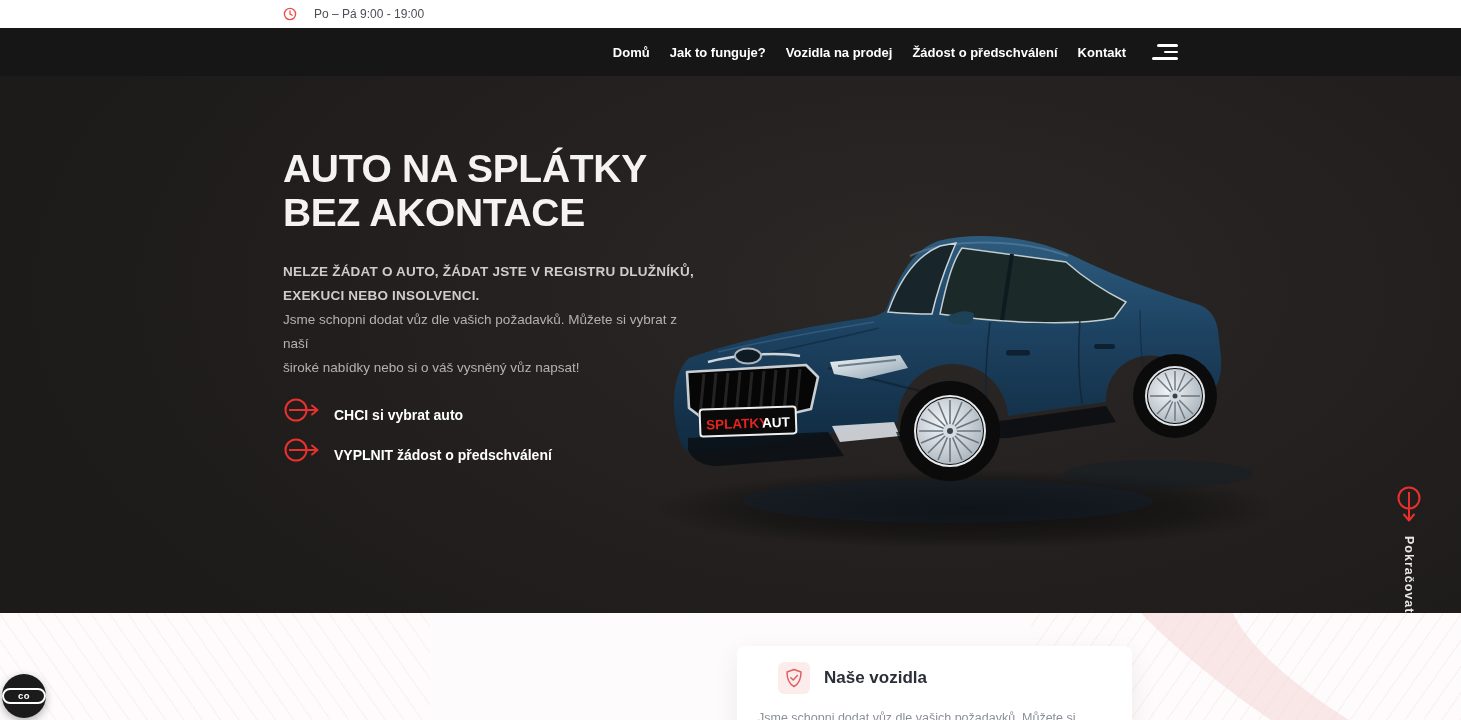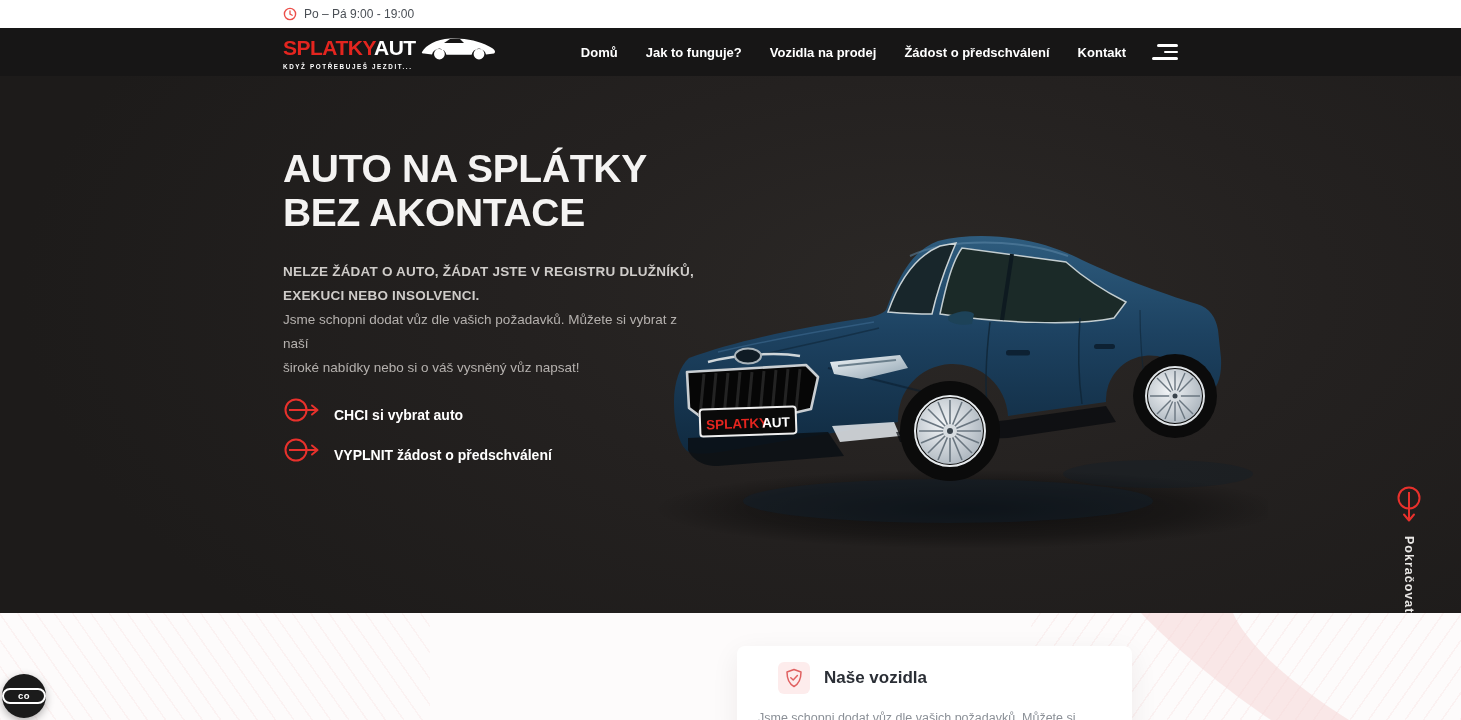--- a/index.html
+++ b/index.html
@@ -2,36 +2,36 @@
 <html><head>
 <meta charset="utf-8">
 <style>
   * { margin:0; padding:0; box-sizing:border-box; }
   html,body { width:1461px; height:720px; overflow:hidden; }
   body { font-family:"Liberation Sans","DejaVu Sans",sans-serif; background:#fff; position:relative; }
 
   
   .topbar { height:28px; background:#ffffff; display:flex; align-items:center; }
   .topbar-inner { width:895px; margin:0 auto; display:flex; align-items:center; font-size:12px; }
-  .tb-item { display:flex; align-items:center; gap:7px; }
+  .tb-item { display:flex; align-items:center; gap:17px; }
   .tb-hours { color:#4a4f55; }
   .tb-right { margin-left:auto; display:flex; align-items:center; gap:45px; }
   .tb-red { color:#ec4f4a; }
   .fb-box { width:14px; height:14px; border:1.4px solid #ec4f4a; border-radius:3px; color:#ec4f4a;
             font-size:10px; font-weight:bold; display:flex; align-items:center; justify-content:center; line-height:1; }
 
   
   .header { height:48px; background:#171616; display:flex; align-items:center; }
   .header-inner { width:895px; margin:0 auto; display:flex; align-items:center; }
   .logo { display:flex; flex-direction:column; cursor:pointer; }
   .logo-top { display:flex; align-items:center; }
   .logo-main { font-size:21px; font-weight:800; letter-spacing:-0.5px; line-height:1; }
   .logo-red { color:#e4251f; } .logo-white { color:#ffffff; }
   .logo-tag { color:#fff; font-size:6.3px; letter-spacing:1.6px; font-weight:700; margin-top:2px; }
-  .nav { margin-left:auto; display:flex; align-items:center; gap:28px; }
+  .nav { margin-left:auto; display:flex; align-items:center; gap:20px; }
   .nav a { color:#ffffff; font-size:13px; font-weight:600; text-decoration:none; white-space:nowrap; }
   .burger { margin-left:26px; display:flex; flex-direction:column; align-items:flex-end; gap:4px; cursor:pointer; }
   .burger span { display:block; height:2.6px; background:#fff; border-radius:2px; }
   .burger .b1{width:21px;} .burger .b2{width:14px;} .burger .b3{width:26px;}
 
   
   .hero { position:relative; height:537px;
           background:radial-gradient(900px 480px at 63% 40%, #2b2826 0%, #242120 45%, #1d1b1a 100%); }
   .hero-content { position:absolute; left:283px; top:71px; width:420px; }
   .kicker-row { display:flex; align-items:center; gap:10px; margin-bottom:14px; }
@@ -81,32 +81,20 @@
         <circle cx="7" cy="7" r="5.6" fill="none" stroke="#ec4f4a" stroke-width="1.4"></circle>
         <path d="M7 4 L7 7 L9.2 8.2" fill="none" stroke="#ec4f4a" stroke-width="1.3" stroke-linecap="round"></path>
       </svg>
       <span>Po – Pá 9:00 - 19:00</span>
     </div>
   </div>
 </div>
 
 <div class="header">
   <div class="header-inner">
-    <div class="logo">
-      <div class="logo-top">
-        <span class="logo-main">
-          <span class="logo-red">SPLATKY</span><span class="logo-white">AUT</span>
-        </span>
-        <svg width="78" height="26" viewBox="0 0 78 26" style="margin-left:4px">
-          <path fill-rule="evenodd" fill="#ffffff" d="M2 17 C6 10 16 4 30 3.4 L40 3.8 C52 4.2 64 8 72 13 C75 15 76 17 74 18.6 L66 19.4 A7.4 7.4 0 0 0 51.6 19.8 L26.4 19.8 A7.4 7.4 0 0 0 12 19.4 L4 18.6 C2.2 18.4 1.4 18 2 17 Z M19.4 24.4 A5.4 5.4 0 1 0 19.4 13.6 A5.4 5.4 0 0 0 19.4 24.4 Z M59 24.4 A5.4 5.4 0 1 0 59 13.6 A5.4 5.4 0 0 0 59 24.4 Z"></path>
-          <path d="M30 4 L40 4 L44 8 L24 8 Z" fill="#171616"></path>
-        </svg>
-      </div>
-      <div class="logo-tag">KDYŽ POTŘEBUJEŠ JEZDIT...</div>
-    </div>
     <nav class="nav">
       <a href="#">Domů</a>
       <a href="#">Jak to funguje?</a>
       <a href="#">Vozidla na prodej</a>
       <a href="#">Žádost o předschválení</a>
       <a href="#">Kontakt</a>
     </nav>
     <div class="burger">
       <span class="b1"></span>
         <span class="b2"></span>

